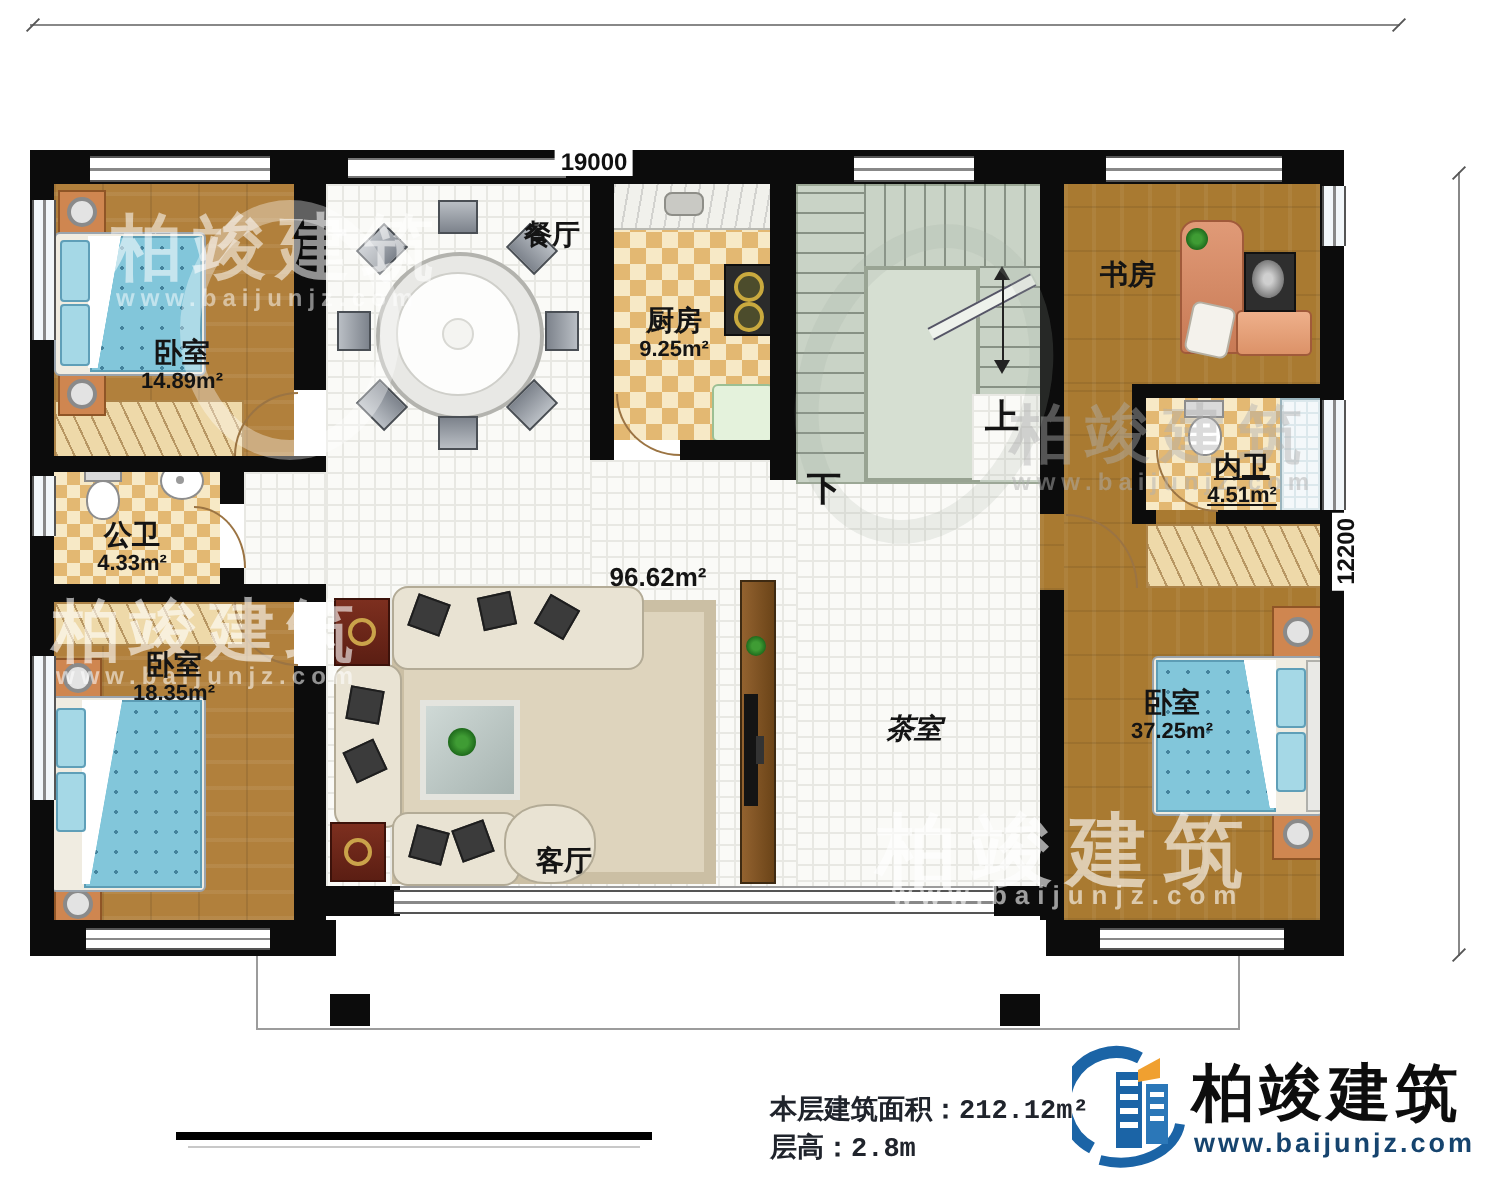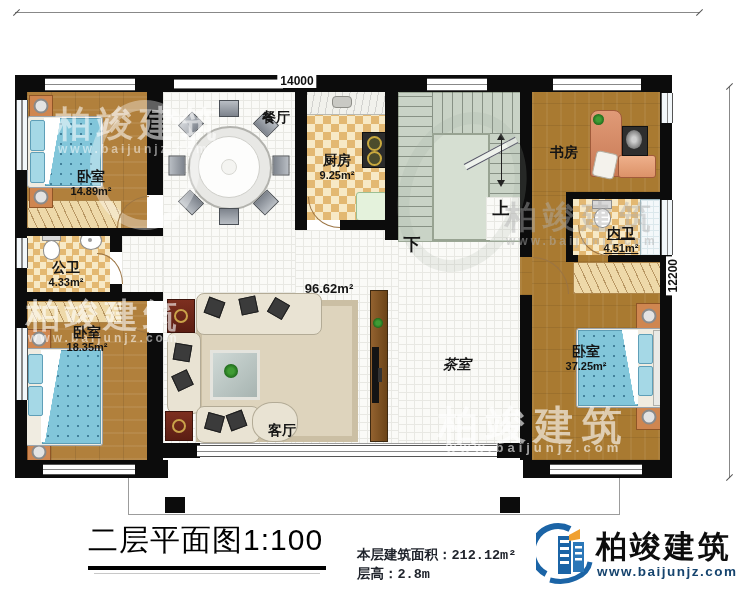--- a/index.html
+++ b/index.html
@@ -46,21 +46,21 @@
   .chair{position:absolute;width:18px;height:15px;background:linear-gradient(#b9bec4,#7d838c);border:1px solid #4a4f55;}
   .sofa{position:absolute;background:#e9e3d3;border:1px solid #b3ab96;border-radius:8px;}
   .cushion{position:absolute;background:#3b3b3b;border:1px solid #1e1e1e;}
   .redcab{position:absolute;background:linear-gradient(#7d2f1f,#5b1e13);border:1px solid #3c120a;}
   .knobgold{position:absolute;left:50%;top:50%;width:10px;height:10px;transform:translate(-50%,-50%);
       border:2px solid #caa34a;border-radius:50%;}
   .wm-name{position:absolute;font-weight:900;white-space:nowrap;z-index:35;}
   .wm-sub{position:absolute;font-weight:bold;white-space:nowrap;z-index:35;}
   .dim{position:absolute;font-size:12px;font-weight:bold;color:#111;background:#fff;padding:0 3px;z-index:45;}
   .tick{position:absolute;width:9px;height:1px;background:#555;transform:rotate(-45deg);}
-  .ftext{position:absolute;font-size:13.5px;font-weight:bold;color:#20242c;white-space:nowrap;}
+  .ftext{position:absolute;font-size:13.5px;font-weight:bold;color:#20242c;white-space:nowrap;margin-left:28px;}
 </style>
 </head>
 <body>
 
 <div id="page">
 
   <div class="abs" style="left:128px;top:443px;width:490px;height:70px;background:#fff;border:1px solid #9c9c9c;"></div>
 
   <div class="tile" style="left:163px;top:92px;width:132px;height:351px;"></div>
   <div class="tile" style="left:295px;top:230px;width:103px;height:213px;"></div>
@@ -261,21 +261,21 @@
     <div class="rname">卧室</div>
     <div class="rarea">18.35m²</div>
   </div>
   <div class="lbl" style="left:276px;top:109px;">
     <div class="rname">餐厅</div>
   </div>
   <div class="lbl" style="left:337px;top:152px;">
     <div class="rname">厨房</div>
     <div class="rarea">9.25m²</div>
   </div>
-  <div class="lbl" style="left:564px;top:144px;">
+  <div class="lbl" style="left:564px;top:129px;">
     <div class="rname">书房</div>
   </div>
   <div class="lbl" style="left:621px;top:225px;text-decoration:underline;">
     <div class="rname">内卫</div>
     <div class="rarea">4.51m²</div>
   </div>
   <div class="lbl" style="left:586px;top:343px;">
     <div class="rname">卧室</div>
     <div class="rarea">37.25m²</div>
   </div>
@@ -287,27 +287,26 @@
   </div>
   <div class="lbl" style="left:457px;top:356px;font-style:italic;">
     <div class="rname">茶室</div>
   </div>
   <div class="lbl" style="left:501px;top:199px;font-size:17px;">上</div>
   <div class="lbl" style="left:412px;top:235px;font-size:17px;">下</div>
 
   <div class="abs" style="left:15px;top:12px;width:685px;border-top:1px solid #888;"></div>
   <div class="tick" style="left:12px;top:12px;"></div>
   <div class="tick" style="left:695px;top:12px;"></div>
-  <div class="dim" style="left:297px;top:74px;transform:translateX(-50%);">14000</div>
+  <div class="dim" style="left:297px;top:74px;transform:translateX(-50%);">19000</div>
   <div class="abs" style="left:729px;top:86px;height:392px;border-left:1px solid #888;"></div>
   <div class="tick" style="left:725px;top:86px;"></div>
   <div class="tick" style="left:725px;top:477px;"></div>
   <div class="dim" style="left:666px;top:256px;writing-mode:vertical-rl;transform:rotate(180deg);padding:3px 0;">12200</div>
 
-  <div class="abs" style="left:88px;top:520px;font-size:30px;color:#000;letter-spacing:1px;font-weight:500;white-space:nowrap;">二层平面图1:100</div>
   <div class="abs" style="left:88px;top:566px;width:238px;height:4px;background:#000;"></div>
   <div class="abs" style="left:94px;top:573px;width:226px;height:1px;background:#c8c8c8;"></div>
 
   <div class="ftext" style="left:357px;top:546px;">
     <span>本层建筑面积：</span><span style="font-family:'Liberation Mono','DejaVu Sans Mono',monospace;">212.12m²</span>
   </div>
   <div class="ftext" style="left:357px;top:565px;">
     <span>层高：</span><span style="font-family:'Liberation Mono','DejaVu Sans Mono',monospace;">2.8m</span>
   </div>
 

